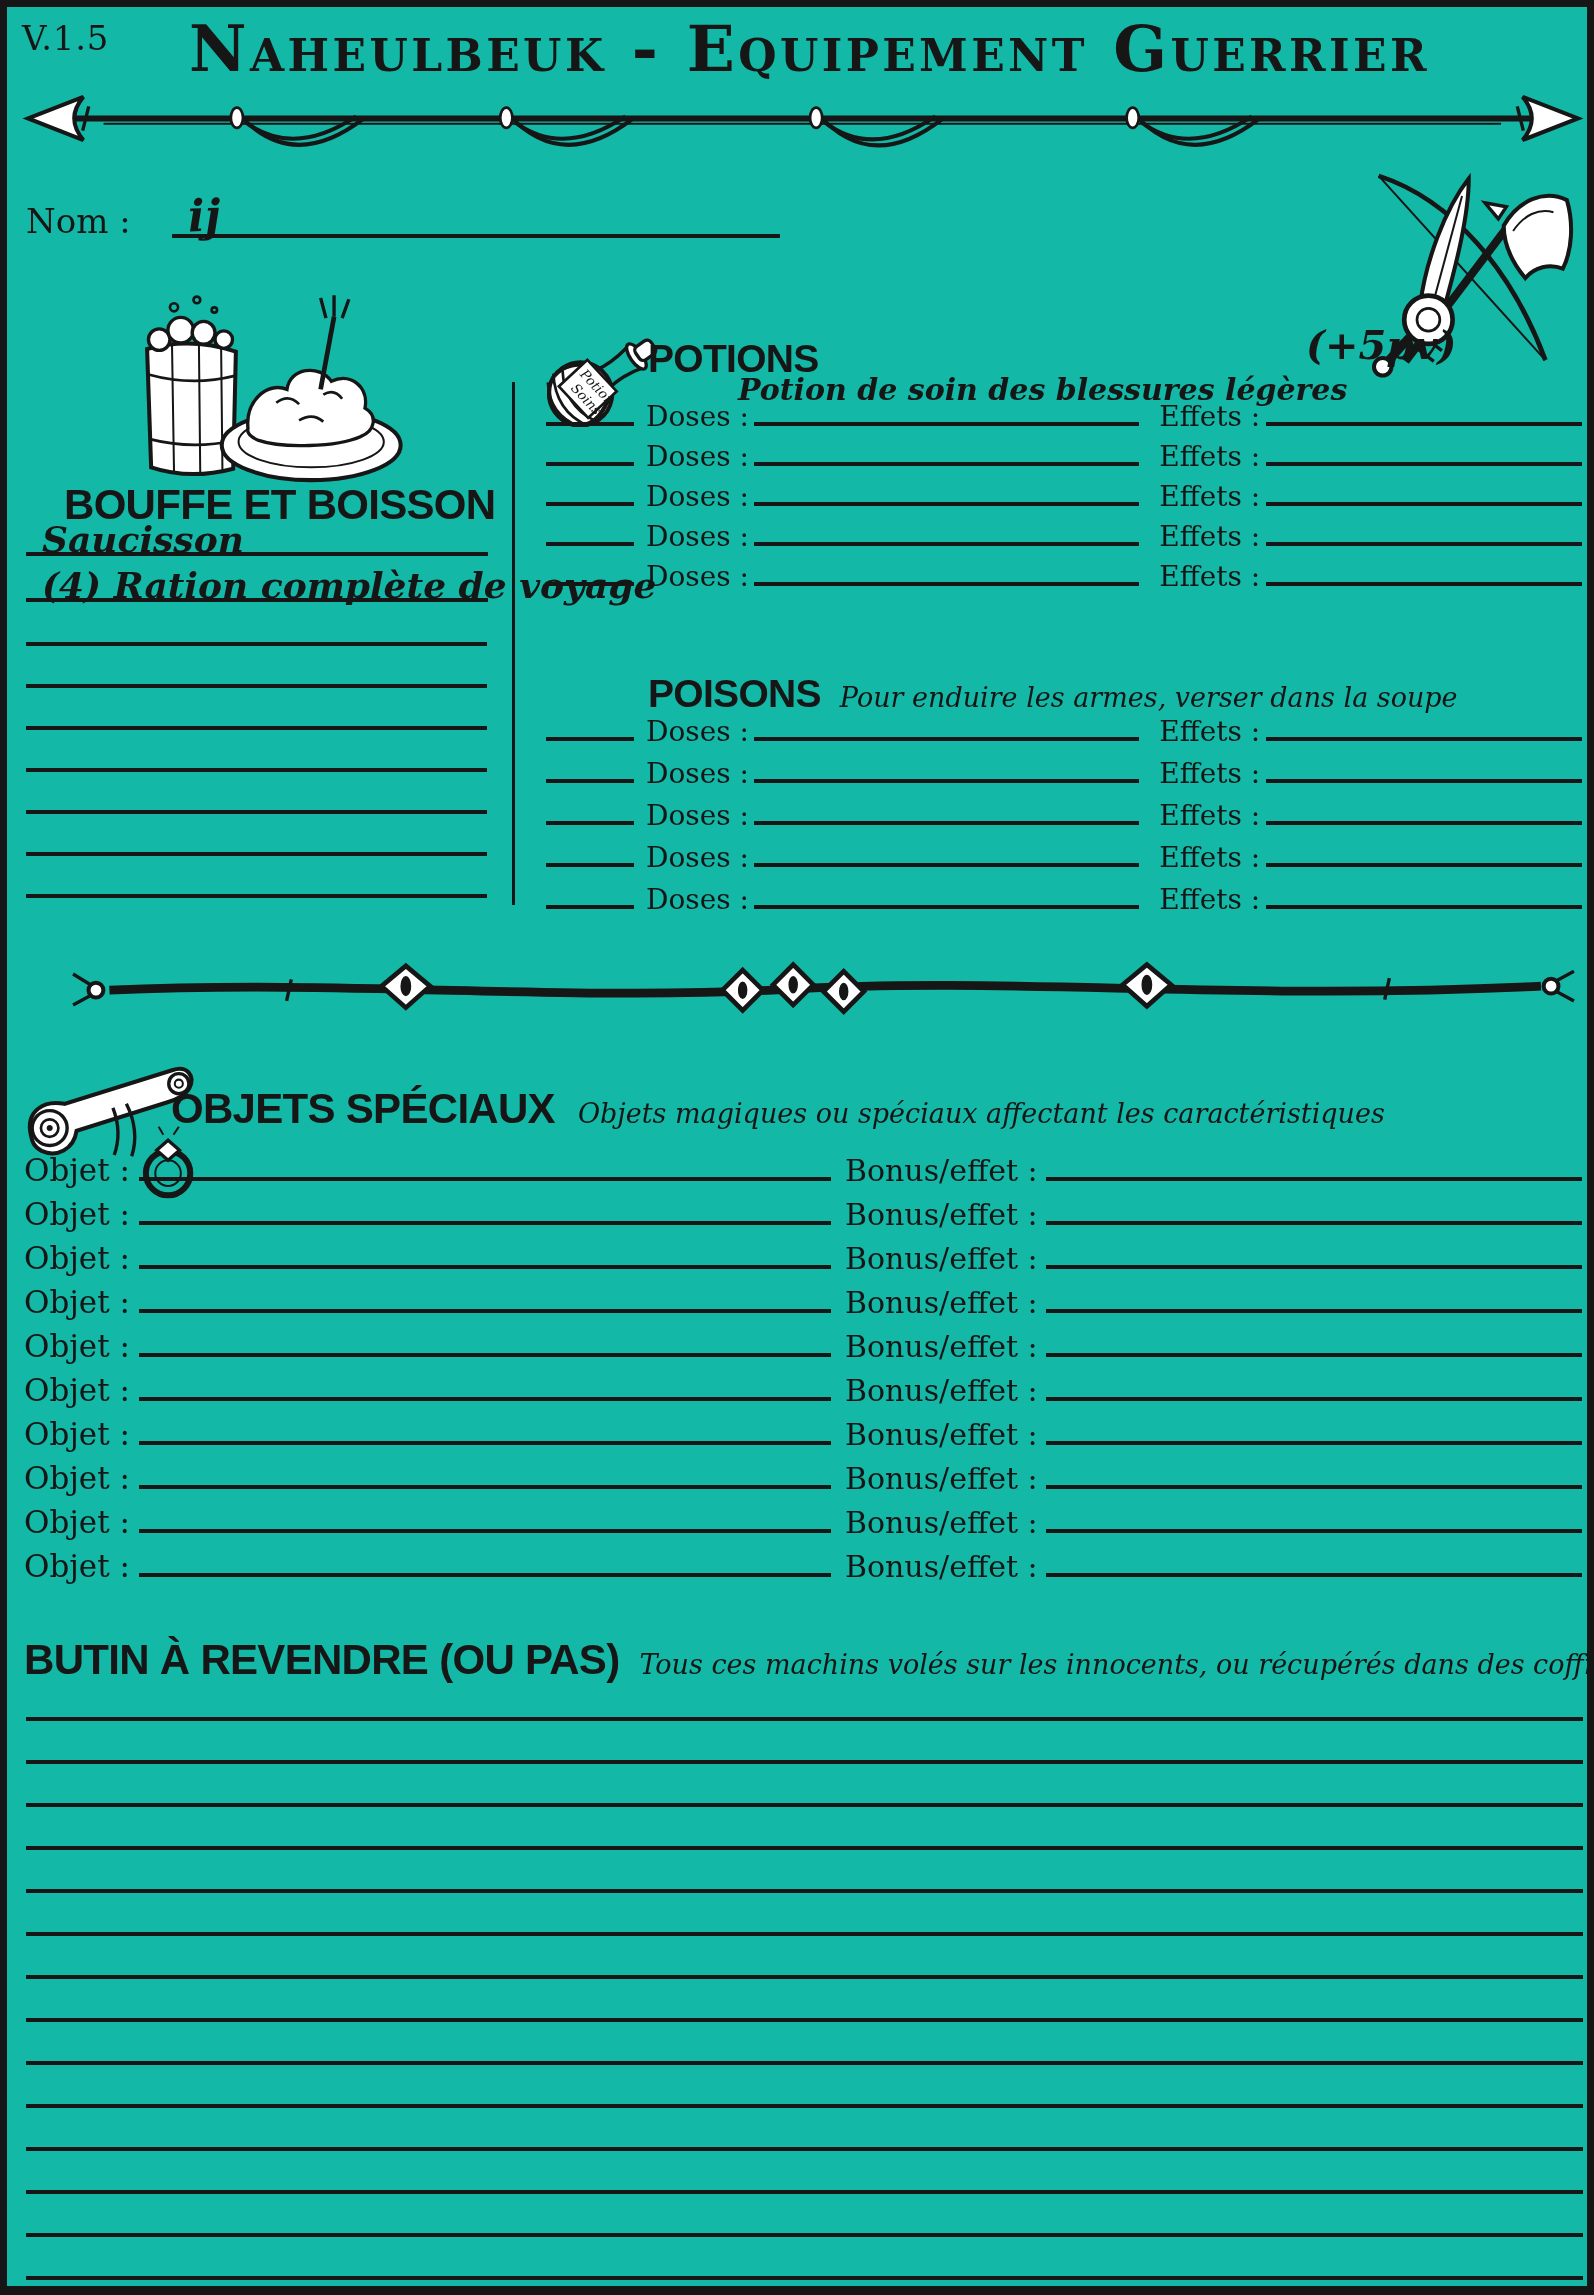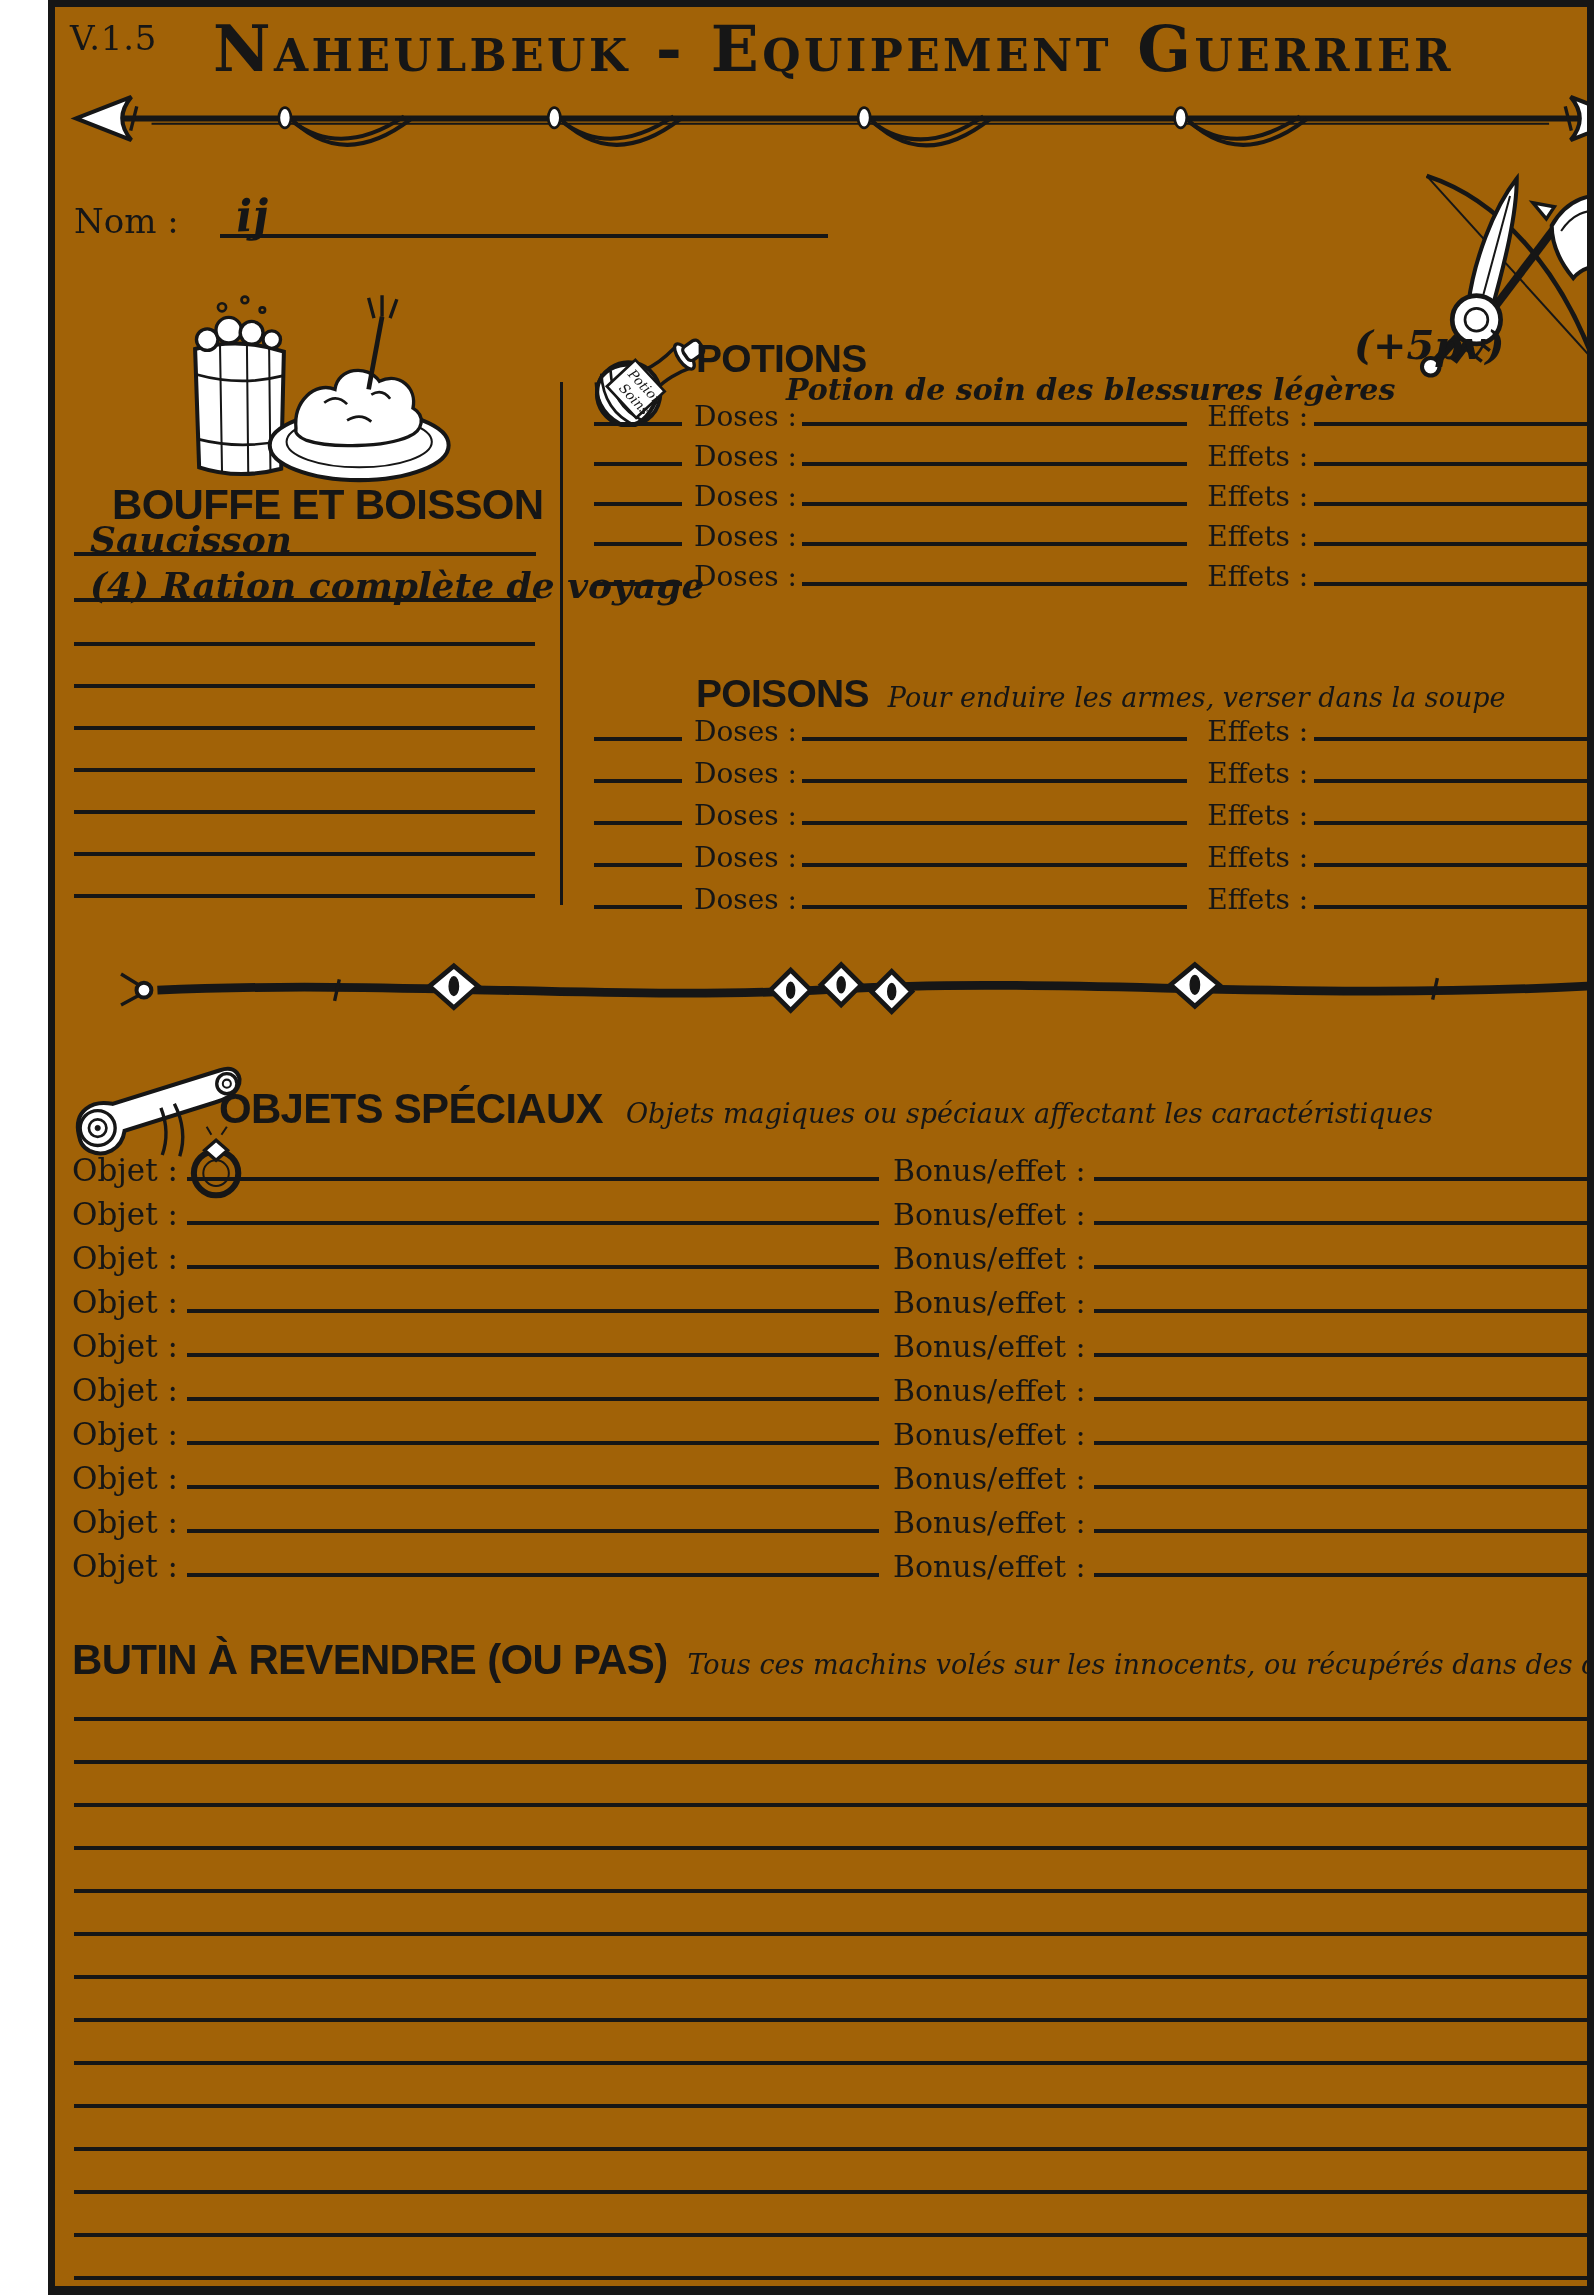--- a/index.html
+++ b/index.html
@@ -1,21 +1,21 @@
 <!DOCTYPE html>
 <html style="font-size:10.8px"><head>
 <meta charset="utf-8">
 <style>
   * { margin:0; padding:0; box-sizing:border-box; }
   html,body { background:#ffffff; }
   body {
     width:1594px; height:2295px; position:relative;
     font-family:"DejaVu Serif", serif; color:#161616;
   }
-  .sheet { position:absolute; inset:0; border:7.4px solid #161616; border-bottom-width:9.4px; overflow:hidden; background:#a16207;margin-left:48px; }
+  .sheet { position:absolute; inset:0; border:7.4px solid #161616; border-bottom-width:9.4px; overflow:hidden; background:#14b8a6; }
   .abs { position:absolute; }
 
   
   .version { left:15px; top:10.8px; font-size:34px; letter-spacing:0.7px; }
   .title {
     left:0; right:0; top:5.4px; text-align:center; padding-left:25px;
     font-family:"DejaVu Serif", serif; font-weight:bold; font-size:63px;
     font-variant:small-caps; letter-spacing:3.4px; white-space:nowrap;
   }
 

